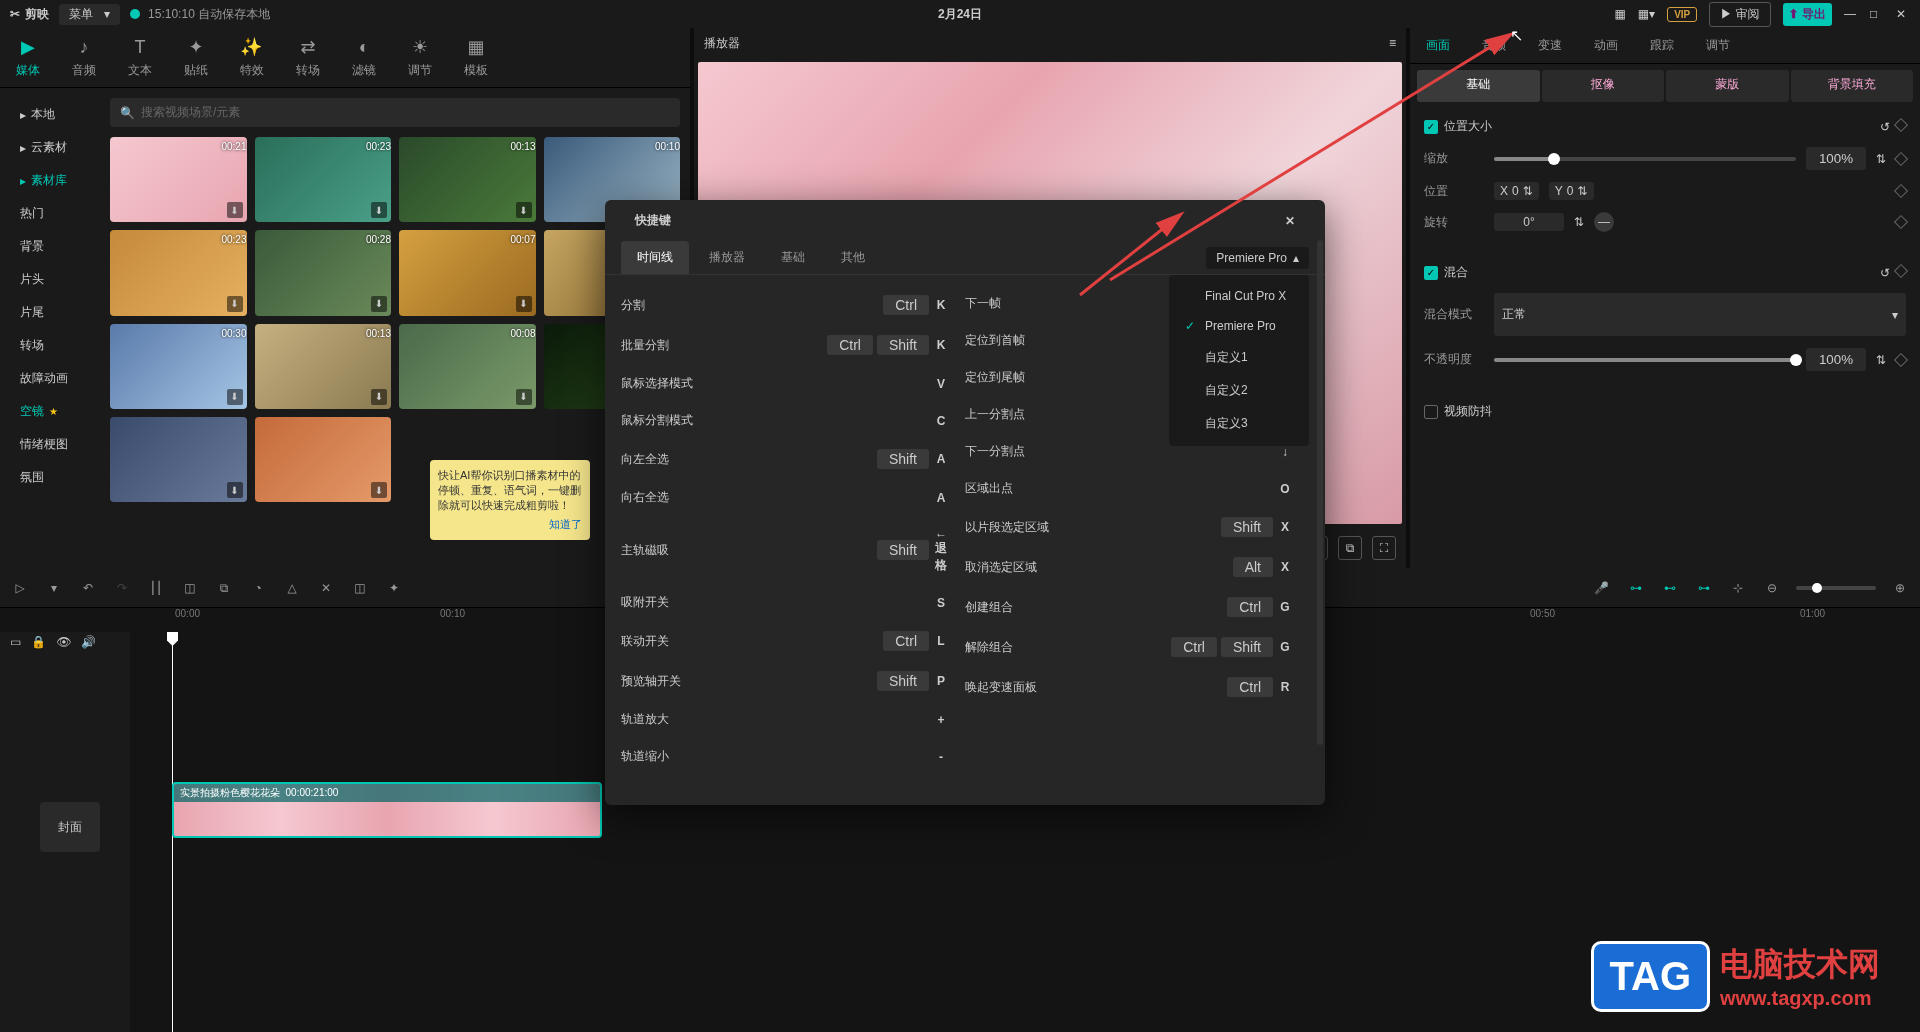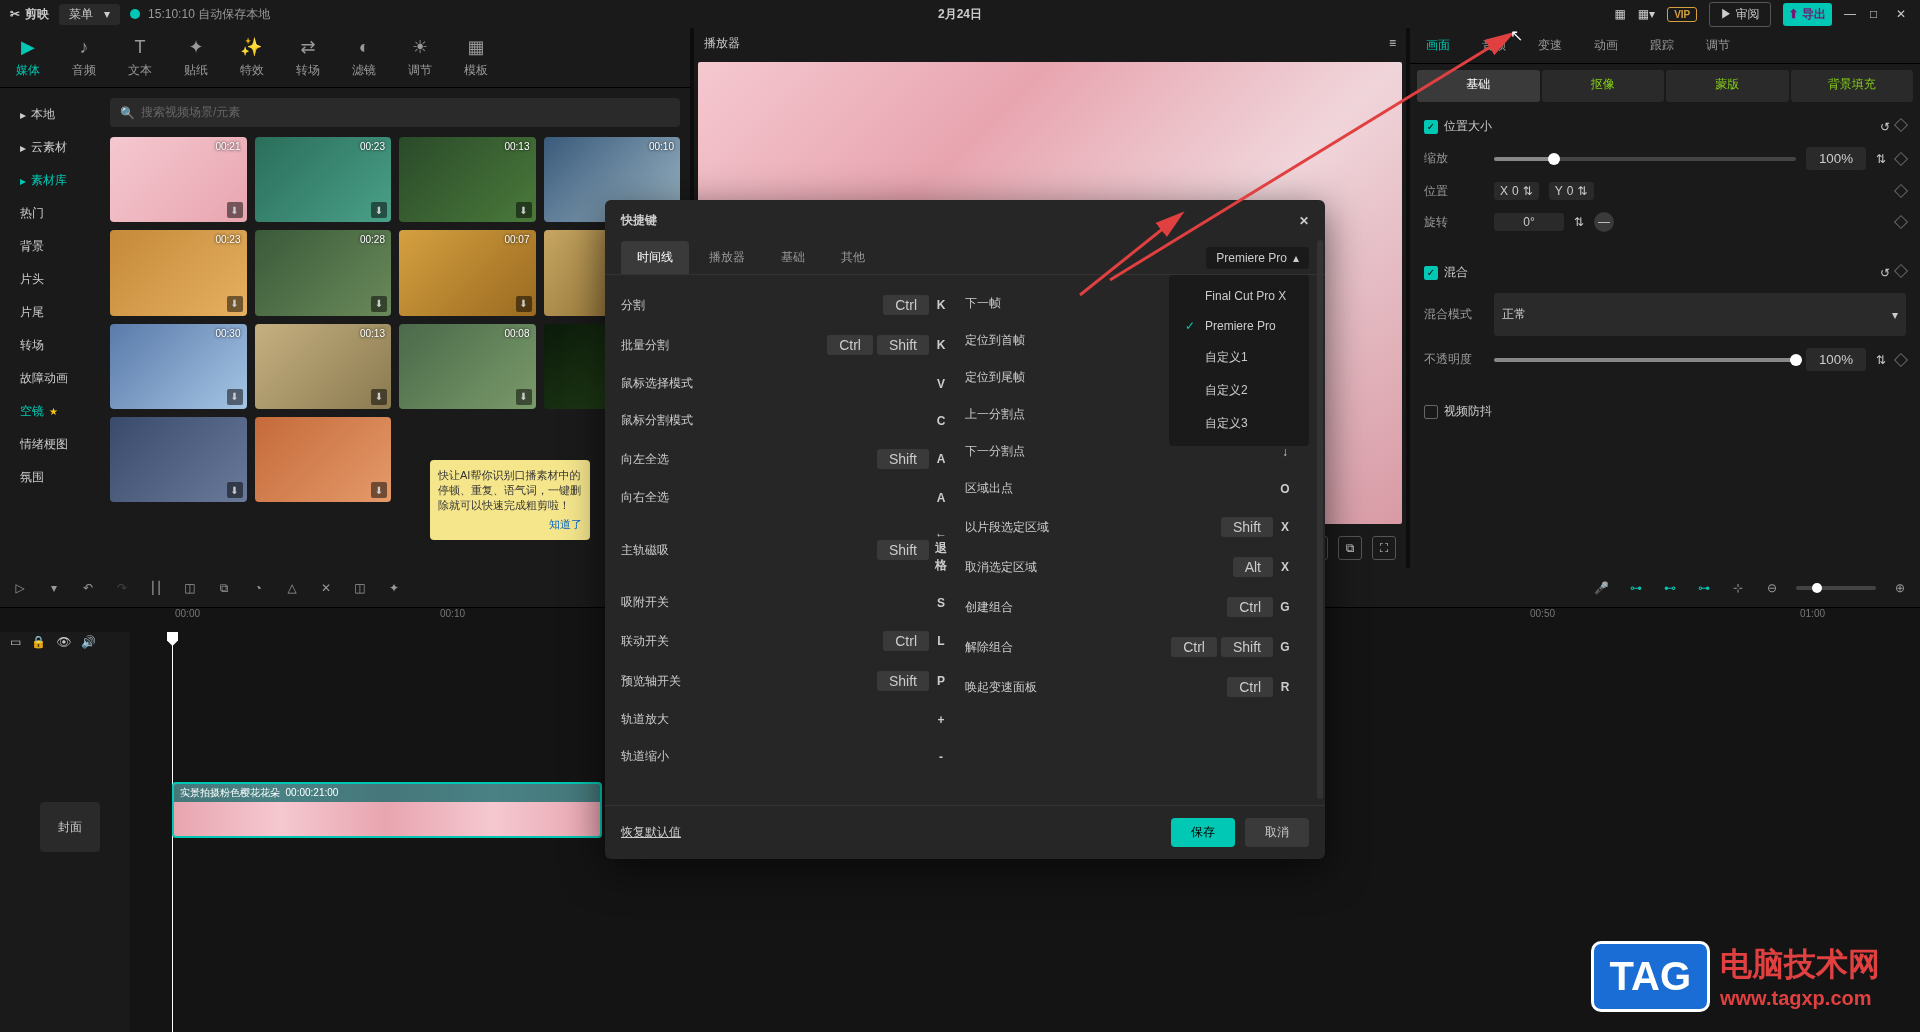--- a/index.html
+++ b/index.html
@@ -24,35 +24,35 @@
 .left-content{display:flex;flex:1;overflow:hidden}
 .side-nav{width:100px;background:#1a1a1a;padding:10px 0}
 .side-item{padding:8px 20px;cursor:pointer;color:#ccc;display:flex;align-items:center;gap:5px}
 .side-item.active{color:#00c8b4}
 .side-item.hl{color:#00c8b4}
 .star{color:#f5c518;font-size:10px}
 .media-area{flex:1;padding:10px;overflow:hidden}
 .search-bar{background:#2a2a2a;border-radius:4px;padding:6px 10px;display:flex;align-items:center;gap:6px;margin-bottom:10px}
 .thumb-grid{display:grid;grid-template-columns:repeat(4,1fr);gap:8px}
 .thumb{aspect-ratio:16/10;border-radius:4px;position:relative;overflow:hidden}
-.thumb-dur{position:absolute;top:4px;right:6px;font-size:10px;color:#fff;text-shadow:0 0 3px #000}
+.thumb-dur{position:absolute;top:4px;right:0;font-size:10px;color:#fff;text-shadow:0 0 3px #000}
 .thumb-dl{position:absolute;bottom:4px;right:4px;width:16px;height:16px;background:rgba(0,0,0,0.5);border-radius:2px;display:flex;align-items:center;justify-content:center;font-size:10px}
 .tooltip{position:absolute;background:#f5e68c;color:#333;padding:8px;border-radius:4px;width:160px;font-size:11px;z-index:5}
 .tooltip-ok{text-align:right;color:#0066cc;margin-top:4px;cursor:pointer}
 .player-panel{flex:1;background:#1a1a1a;margin:0 4px;display:flex;flex-direction:column}
 .player-header{height:30px;display:flex;align-items:center;padding:0 10px;justify-content:space-between}
 .player-view{flex:1;margin:4px;background:linear-gradient(135deg,#f5c8d0 0%,#e8a5b0 30%,#f0d5da 60%,#d89aa5 100%);position:relative;border-radius:2px}
 .player-controls{height:40px;display:flex;align-items:center;padding:0 10px;gap:10px;justify-content:flex-end}
 .pc-btn{width:24px;height:24px;display:flex;align-items:center;justify-content:center;cursor:pointer;border:1px solid #555;border-radius:3px}
 .right-panel{width:510px;background:#1a1a1a}
 .rp-tabs{display:flex;height:36px;border-bottom:1px solid #000}
 .rp-tab{padding:0 16px;display:flex;align-items:center;cursor:pointer;color:#999}
 .rp-tab.active{color:#00c8b4}
 .rp-subtabs{display:flex;height:32px;margin:6px}
-.rp-subtab{flex:1;text-align:center;line-height:28px;cursor:pointer;color:#84cc16;background:#2a2a2a;margin:0 1px;border-radius:3px}
+.rp-subtab{flex:1;text-align:center;line-height:28px;cursor:pointer;color:#f9a8d4;background:#2a2a2a;margin:0 1px;border-radius:3px}
 .rp-subtab.active{color:#fff;background:#3a3a3a}
 .prop-section{padding:10px 14px}
 .prop-header{display:flex;align-items:center;gap:6px;margin-bottom:12px}
 .checkbox{width:14px;height:14px;background:#00c8b4;border-radius:2px;display:flex;align-items:center;justify-content:center;color:#000;font-size:10px}
 .checkbox.off{background:transparent;border:1px solid #666}
 .prop-row{display:flex;align-items:center;margin-bottom:12px;gap:10px}
 .prop-label{width:60px;color:#999}
 .slider{flex:1;height:4px;background:#444;border-radius:2px;position:relative}
 .slider-fill{height:100%;background:#888;border-radius:2px}
 .slider-thumb{width:12px;height:12px;background:#fff;border-radius:50%;position:absolute;top:-4px;transform:translateX(-50%)}
@@ -69,21 +69,21 @@
 .tl-tick{position:absolute;font-size:10px;color:#777}
 .playhead{position:absolute;top:0;bottom:0;width:1px;background:#fff;left:172px}
 .playhead::before{content:"";position:absolute;top:0;left:-5px;width:11px;height:14px;background:#fff;clip-path:polygon(0 0,100% 0,100% 60%,50% 100%,0 60%)}
 .tl-tracks{flex:1;position:relative;padding-left:130px}
 .tl-side{position:absolute;left:0;top:0;bottom:0;width:130px;background:#1a1a1a;display:flex;flex-direction:column}
 .tl-side-top{height:20px;display:flex;align-items:center;gap:10px;padding:0 10px}
 .cover-btn{width:60px;height:50px;background:#2a2a2a;border-radius:4px;display:flex;align-items:center;justify-content:center;margin:150px 0 0 40px}
 .clip{position:absolute;left:172px;top:150px;height:56px;width:430px;background:linear-gradient(90deg,#e8a5b0,#f5c8d0,#e8a5b0,#f5c8d0,#e8a5b0);border:2px solid #00c8b4;border-radius:4px;overflow:hidden}
 .clip-label{position:absolute;top:0;left:0;right:0;background:rgba(0,100,100,0.7);padding:2px 6px;font-size:10px;color:#fff}
 .modal{position:absolute;left:605px;top:200px;width:720px;background:#262626;border-radius:6px;z-index:100;box-shadow:0 10px 40px rgba(0,0,0,0.6)}
-.modal-header{padding:12px 16px;display:flex;justify-content:space-between;align-items:center;font-weight:bold}
+.modal-header{padding:12px 30px;display:flex;justify-content:space-between;align-items:center;font-weight:bold}
 .modal-tabs{display:flex;padding:0 16px;gap:4px;border-bottom:1px solid #333;margin-bottom:10px;align-items:center}
 .modal-tab{padding:8px 16px;cursor:pointer;color:#999;border-radius:4px 4px 0 0}
 .modal-tab.active{background:#3a3a3a;color:#fff}
 .preset-select{margin-left:auto;background:#1a1a1a;padding:4px 10px;border-radius:3px;display:flex;align-items:center;gap:6px;position:relative}
 .dropdown{position:absolute;top:28px;right:0;background:#1a1a1a;border-radius:4px;width:140px;padding:6px 0;z-index:10}
 .dd-item{padding:8px 16px;cursor:pointer;display:flex;align-items:center;gap:8px}
 .dd-check{width:12px;color:#00c8b4}
 .modal-body{height:520px;overflow-y:auto;padding:0 16px;display:flex}
 .sc-col{flex:1;padding-right:16px}
 .sc-row{display:flex;justify-content:space-between;align-items:center;padding:10px 0}
@@ -610,27 +610,20 @@
         <div class="sc-row">
           <span>唤起变速面板</span>
           <span class="sc-keys">
             <span class="key">Ctrl</span>
             <span class="key-letter">R</span>
           </span>
         </div>
       </div>
     <div class="scrollbar"></div>
   </div>
-  <div class="modal-footer">
-    <span class="btn-link">恢复默认值</span>
-    <div style="display:flex;gap:10px">
-      <span class="btn btn-primary">保存</span>
-      <span class="btn btn-default">取消</span>
-    </div>
-  </div>
 </div>
 
 <svg class="red-arrow" style="left:1100px;top:30px" width="430" height="260">
   <defs>
       <marker id="ah1" markerWidth="10" markerHeight="10" refX="8" refY="3" orient="auto">
         <polygon points="0 0, 10 3, 0 6" fill="#e04040"></polygon>
       </marker>
     </defs>
   <line x1="10" y1="250" x2="410" y2="5" stroke="#e04040" stroke-width="3" marker-end="url(#ah1)"></line>
 </svg>

